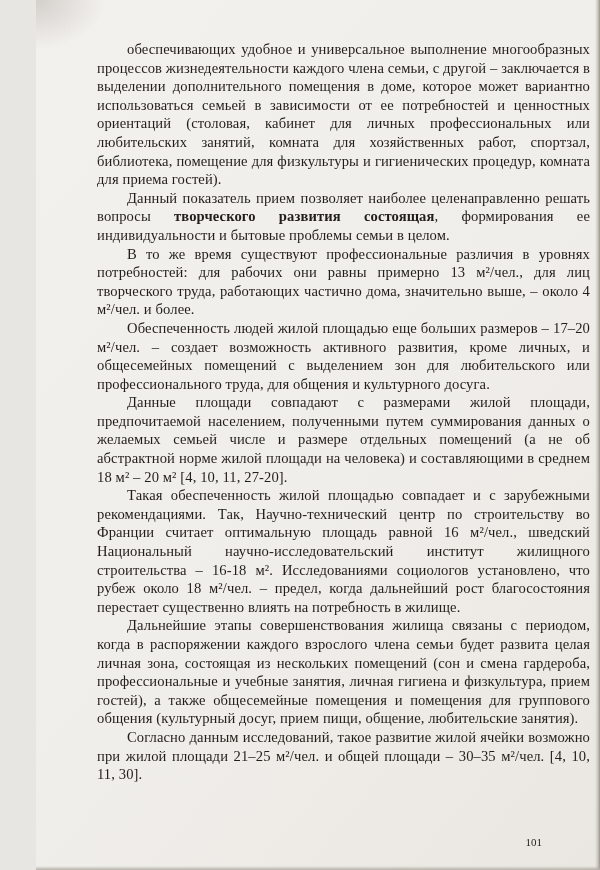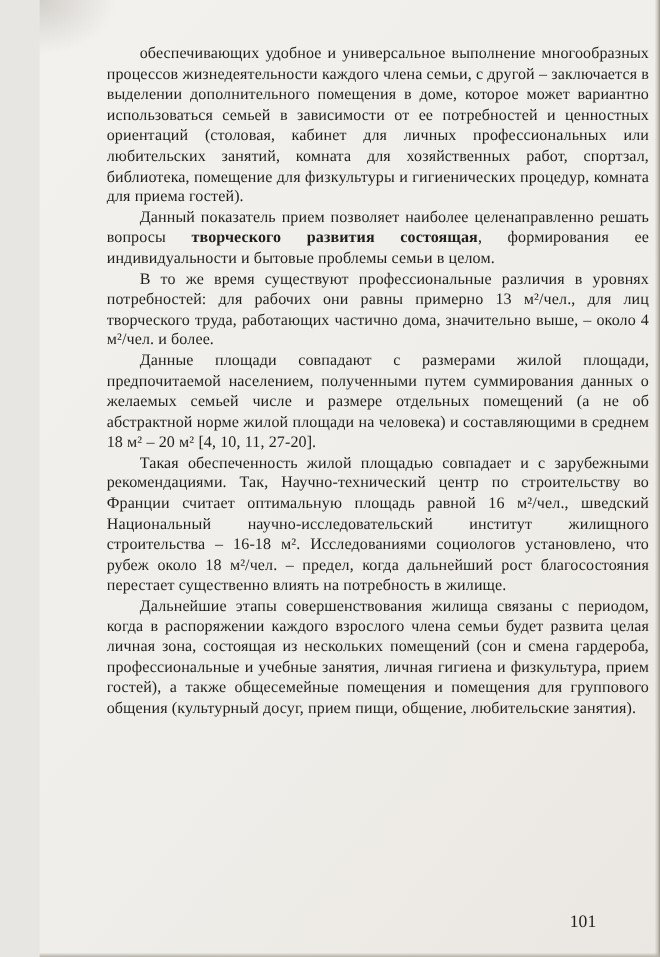--- a/index.html
+++ b/index.html
@@ -61,35 +61,37 @@
     text-indent: 30px;
   }
   .bold {
     font-weight: bold;
   }
   .page-number {
     position: absolute;
     right: 58px;
     bottom: 22px;
     color: #211e1a;
-    font-size: 16px;
+    font-size: 11px;
   }
 </style>
 </head>
 <body>
 
 <div class="page">
   <div class="scan-corner"></div>
 
   <div class="text-block">
     <p class="para">обеспечивающих удобное и универсальное выполнение многообразных процессов жизнедеятельности каждого члена семьи, с другой – заключается в выделении дополнительного помещения в доме, которое может вариантно использоваться семьей в зависимости от ее потребностей и ценностных ориентаций (столовая, кабинет для личных профессиональных или любительских занятий, комната для хозяйственных работ, спортзал, библиотека, помещение для физкультуры и гигиенических процедур, комната для приема гостей).</p>
     <p class="para"><span>Данный показатель прием позволяет наиболее целенаправленно решать вопросы </span><span class="bold">творческого развития состоящая</span><span>, формирования ее индивидуальности и бытовые проблемы семьи в целом.</span></p>
     <p class="para">В то же время существуют профессиональные различия в уровнях потребностей: для рабочих они равны примерно 13 м²/чел., для лиц творческого труда, работающих частично дома, значительно выше, – около 4 м²/чел. и более.</p>
+    <p class="para">Обеспеченность людей жилой площадью еще больших размеров – 17–20 м²/чел. – создает возможность активного развития, кроме личных, и общесемейных помещений с выделением зон для любительского или профессионального труда, для общения и культурного досуга.</p>
     <p class="para">Данные площади совпадают с размерами жилой площади, предпочитаемой населением, полученными путем суммирования данных о желаемых семьей числе и размере отдельных помещений (а не об абстрактной норме жилой площади на человека) и составляющими в среднем 18 м² – 20 м² [4, 10, 11, 27-20].</p>
     <p class="para">Такая обеспеченность жилой площадью совпадает и с зарубежными рекомендациями. Так, Научно-технический центр по строительству во Франции считает оптимальную площадь равной 16 м²/чел., шведский Национальный научно-исследовательский институт жилищного строительства – 16-18 м². Исследованиями социологов установлено, что рубеж около 18 м²/чел. – предел, когда дальнейший рост благосостояния перестает существенно влиять на потребность в жилище.</p>
     <p class="para">Дальнейшие этапы совершенствования жилища связаны с периодом, когда в распоряжении каждого взрослого члена семьи будет развита целая личная зона, состоящая из нескольких помещений (сон и смена гардероба, профессиональные и учебные занятия, личная гигиена и физкультура, прием гостей), а также общесемейные помещения и помещения для группового общения (культурный досуг, прием пищи, общение, любительские занятия).</p>
+    <p class="para">Согласно данным исследований, такое развитие жилой ячейки возможно при жилой площади 21–25 м²/чел. и общей площади – 30–35 м²/чел. [4, 10, 11, 30].</p>
   </div>
 
   <div class="page-number">101</div>
 
   <div class="scan-edge-right"></div>
   <div class="scan-edge-bottom"></div>
 </div>
 
 </body></html>

